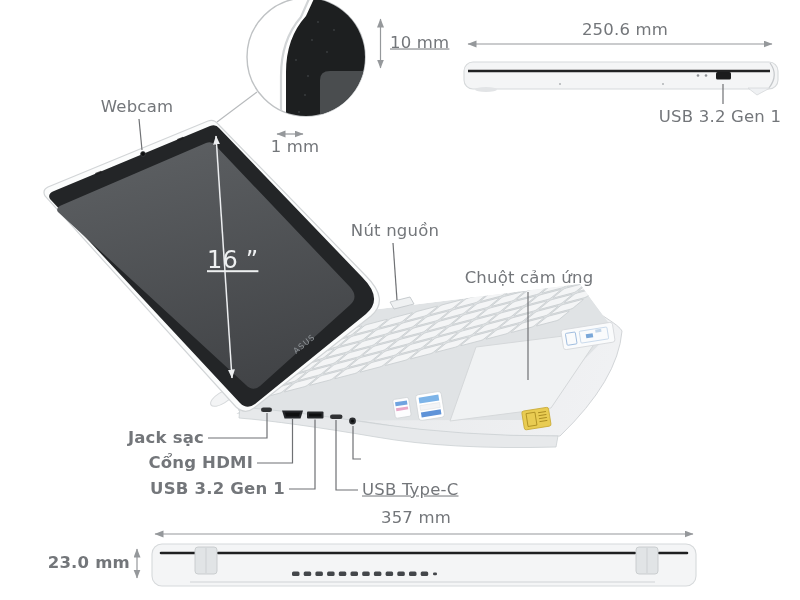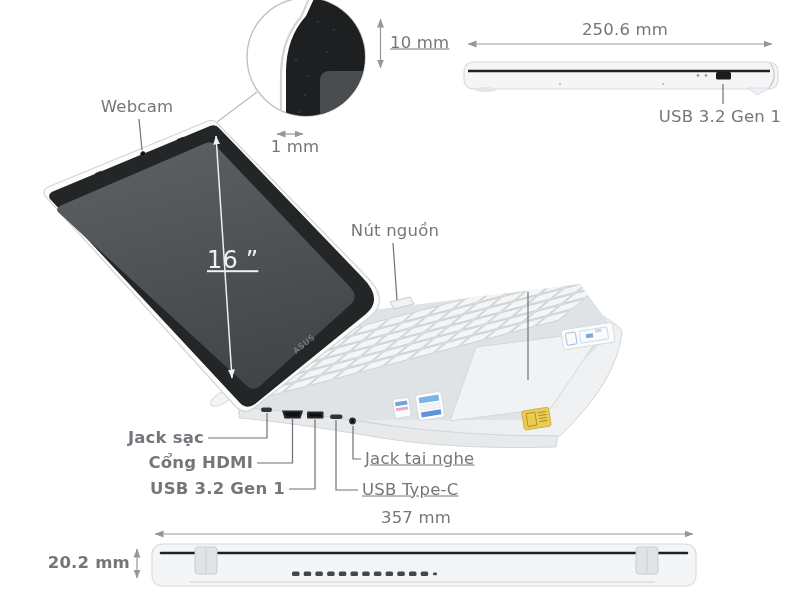--- a/index.html
+++ b/index.html
@@ -257,24 +257,24 @@
     <path d="M 257,463 L 292.5,463 L 292.5,419"></path>
     <path d="M 289,489 L 315,489 L 315,419.5"></path>
     <path d="M 361,459 L 353,459 L 353,426"></path>
     <path d="M 358,490 L 336,490 L 336,420"></path>
   </g>
 </svg>
 
   <span class="lbl c" style="left:137px;top:107px">Webcam</span>
   <span class="lbl l screen-size" style="left:207px;top:261px">16 ”</span>
   <span class="lbl c" style="left:395px;top:231px">Nút nguồn</span>
+  <span class="lbl c" style="left:529px;top:278px">Chuột cảm ứng</span>
   <span class="lbl r" style="left:204px;top:438px">Jack sạc</span>
   <span class="lbl r" style="left:253px;top:463px">Cổng HDMI</span>
   <span class="lbl r" style="left:285px;top:489px">USB 3.2 Gen 1</span>
-  <span class="lbl l" style="left:365px;top:459px">Jack tai nghe</span>
   <span class="lbl l" style="left:362px;top:490px">USB Type-C</span>
   <span class="lbl c" style="left:625px;top:30px">250.6 mm</span>
   <span class="lbl c" style="left:720px;top:117px">USB 3.2 Gen 1</span>
   <span class="lbl c" style="left:416px;top:518px">357 mm</span>
-  <span class="lbl r" style="left:130px;top:563px">20.2 mm</span>
+  <span class="lbl r" style="left:130px;top:563px">23.0 mm</span>
   <span class="lbl l" style="left:390px;top:43px">10 mm</span>
   <span class="lbl c" style="left:295px;top:147px">1 mm</span>
 </div>
 
 </body></html>

